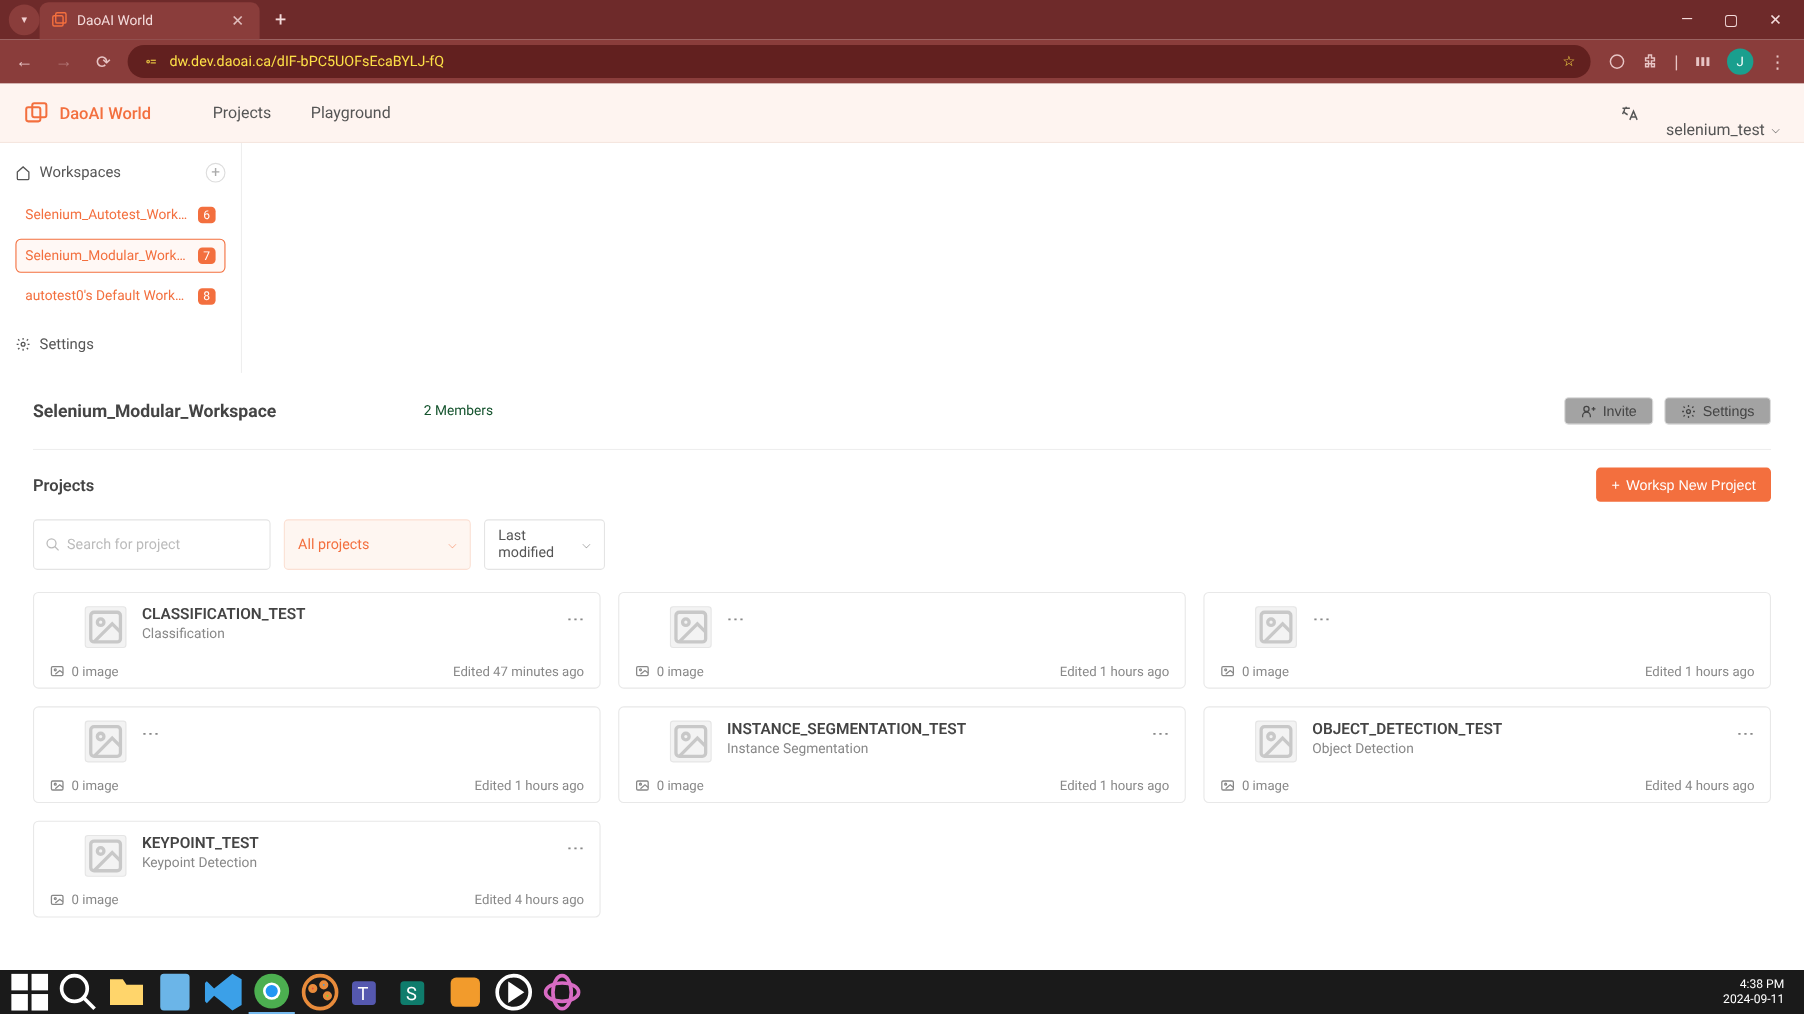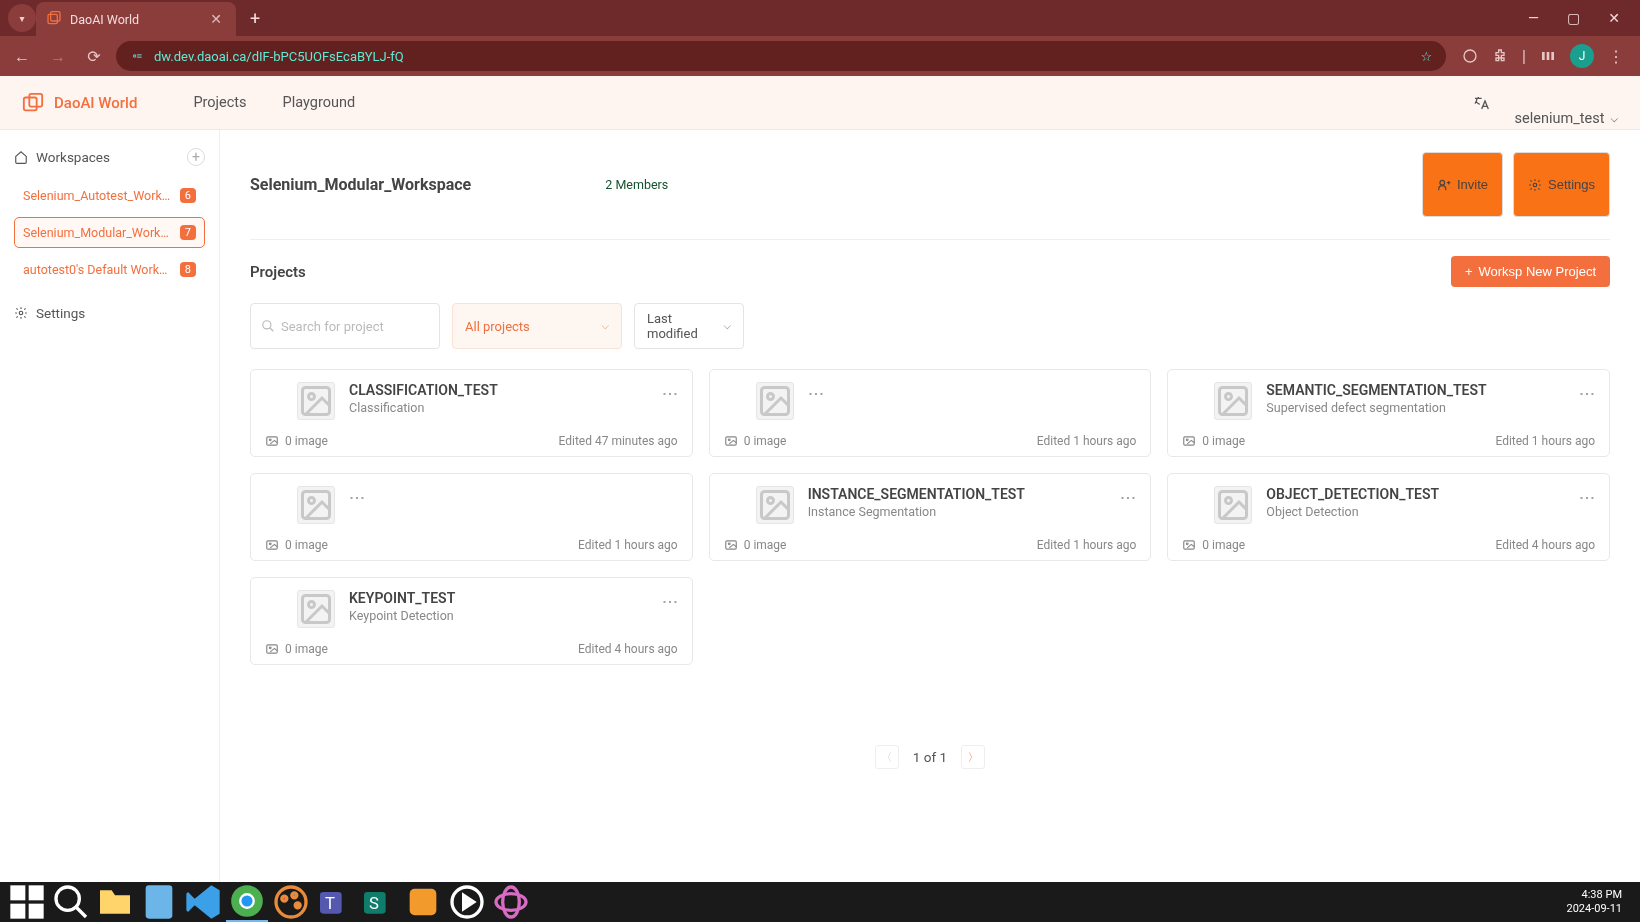--- a/index.html
+++ b/index.html
@@ -10,58 +10,58 @@
 .tab-drop { width: 28px; height: 28px; margin-left: 8px; border-radius: 50%; background: #8a3d3b; display: flex; align-items: center; justify-content: center; color: #f2d0d0; font-size: 10px; }
 .tab { background: #8a3d3b; height: 34px; margin-top: 2px; border-radius: 8px 8px 0 0; display: flex; align-items: center; padding: 0 14px 0 10px; gap: 8px; color: #f4dcdc; font-size: 12.5px; position: relative; min-width: 200px; }
 .tab-icon { width: 16px; height: 16px; color: #f36f3e; display: flex; }
 .tab-close { font-size: 14px; opacity: .8; margin-left: auto; }
 .new-tab { color: #f4dcdc; font-size: 18px; margin-left: 14px; }
 .win-ctrls { margin-left: auto; display: flex; gap: 28px; padding-right: 20px; color: #f4dcdc; font-size: 14px; }
 .win-ctrls span { display: inline-flex; }
 
 .addr-bar { background: #8a3d3b; height: 40px; display: flex; align-items: center; padding: 0 8px; gap: 8px; }
 .nav-btn { width: 28px; height: 28px; display: flex; align-items: center; justify-content: center; color: #e8c5c5; font-size: 16px; border-radius: 50%; }
-.addr { flex: 1; background: #62201f; border-radius: 20px; height: 30px; display: flex; align-items: center; padding: 0 14px; gap: 10px; color: #5eead4; font-size: 13px; }
+.addr { flex: 1; background: #62201f; border-radius: 20px; height: 30px; display: flex; align-items: center; padding: 0 14px; gap: 10px; color: #fde047; font-size: 13px; }
 .addr-icons-right { display: flex; gap: 14px; align-items: center; color: #e8c5c5; padding: 0 8px; }
 .avatar { width: 24px; height: 24px; border-radius: 50%; background: #1a9f8e; color: #fff; display: flex; align-items: center; justify-content: center; font-size: 12px; }
 
 
 .app-header { height: 54px; background: #fef4f0; display: flex; align-items: center; padding: 0 22px; border-bottom: 1px solid #f5e6df; }
 .logo { display: flex; align-items: center; gap: 10px; color: #f36f3e; font-weight: 500; font-size: 15px; }
 .logo-icon { width: 22px; height: 22px; color: #f36f3e; }
 .nav-links { display: flex; gap: 36px; margin-left: 56px; }
 .nav-link { color: #555; font-size: 14.5px; }
 .header-right { margin-left: auto; display: flex; align-items: center; gap: 26px; color: #555; }
 .user-menu { display: flex; align-items: center; gap: 6px; font-size: 14.5px; margin-top: 32px; }
 
 
-.content { display: flex; height: calc(922px - 36px - 40px - 54px - 40px); }
+.content { display: flex; height: calc(922px - 36px - 40px - 54px - 40px); flex-direction: column; }
 .sidebar { width: 220px; border-right: 1px solid #eee; padding: 18px 14px; }
 .side-sec { display: flex; align-items: center; gap: 8px; color: #555; font-size: 13.5px; margin-bottom: 14px; }
 .side-sec .add { margin-left: auto; color: #aaa; font-size: 14px; width: 18px; height: 18px; border: 1px solid #ddd; border-radius: 50%; display: flex; align-items: center; justify-content: center; line-height: 1; }
 .ws-item { display: flex; align-items: center; padding: 7px 8px; font-size: 12.5px; color: #f36f3e; border-radius: 5px; margin-bottom: 6px; gap: 6px; border: 1px solid transparent; }
 .ws-item.active { border: 1px solid #f36f3e; background: #fff8f5; }
 .ws-label { white-space: nowrap; overflow: hidden; text-overflow: ellipsis; flex: 1; }
 .badge { background: #f36f3e; color: #fff; border-radius: 4px; font-size: 11px; padding: 1px 5px; min-width: 16px; text-align: center; }
 .side-sec2 { display: flex; align-items: center; gap: 8px; color: #555; font-size: 13.5px; margin-top: 20px; }
 
 .main { flex: 1; padding: 22px 30px; overflow-y: auto; }
 .ws-header { display: flex; align-items: center; gap: 20px; }
 .ws-title { font-size: 16px; font-weight: 700; color: #444; }
 .members { color: #14532d; font-size: 12.5px; margin-left: 114px; }
 .hdr-btns { margin-left: auto; display: flex; gap: 10px; }
-.btn { border: 1px solid #ddd; background: #f97316; border-radius: 4px; padding: 24px 14px; font-size: 13px; color: #444; display: flex; align-items: center; gap: 6px; }
+.btn { border: 1px solid #ddd; background: #a3a3a3; border-radius: 4px; padding: 4px 14px; font-size: 13px; color: #444; display: flex; align-items: center; gap: 6px; }
 .divider { border: none; border-top: 1px solid #eee; margin: 22px 0 16px; }
 
 .proj-header { display: flex; align-items: center; margin-bottom: 16px; }
 .proj-title { font-size: 15px; font-weight: 600; color: #444; }
 .create-btn { margin-left: auto; background: #f36f3e; color: #fff; border: none; border-radius: 4px; padding: 8px 14px; font-size: 13px; display: flex; align-items: center; gap: 6px; }
 
 .filters { display: flex; gap: 12px; margin-bottom: 20px; }
-.search { border: 1px solid #e4e4e4; border-radius: 4px; padding: 7px 10px; width: 190px; display: flex; align-items: center; gap: 6px; color: #bbb; font-size: 13px; }
+.search { border: 1px solid #e4e4e4; border-radius: 4px; padding: 7px 10px; width: 216px; display: flex; align-items: center; gap: 6px; color: #bbb; font-size: 13px; }
 .filter-sel { border: 1px solid #fbe0d4; background: #fef6f1; color: #f36f3e; border-radius: 4px; padding: 7px 12px; width: 170px; display: flex; align-items: center; font-size: 13px; }
 .sort-sel { border: 1px solid #e4e4e4; border-radius: 4px; padding: 7px 12px; width: 110px; display: flex; align-items: center; font-size: 13px; color: #555; }
 .chev { margin-left: auto; font-size: 10px; opacity: .7; }
 
 .grid { display: grid; grid-template-columns: repeat(3, 1fr); gap: 16px; }
 .card { border: 1px solid #e8e8e8; border-radius: 5px; padding: 12px 14px 8px; background: #fff; }
 .card-top { display: flex; gap: 14px; padding-left: 32px; }
 .thumb { width: 38px; height: 38px; background: #f3f3f3; border: 1px solid #e5e5e5; border-radius: 3px; display: flex; align-items: center; justify-content: center; color: #c8c8c8; }
 .card-info { flex: 1; min-width: 0; }
 .card-title { font-size: 14px; font-weight: 600; color: #444; margin-bottom: 2px; white-space: nowrap; overflow: hidden; text-overflow: ellipsis; }
@@ -317,24 +317,20 @@
         </div>
         <div class="card">
     <div class="card-top">
       <div class="thumb">
         <svg width="22" height="22" viewBox="0 0 24 24" fill="none" stroke="currentColor" stroke-width="2">
                 <rect x="3" y="3" width="18" height="18" rx="2"></rect>
                 <circle cx="9" cy="9" r="2"></circle>
                 <path d="M21 15l-5-5L5 21"></path>
               </svg>
       </div>
-      <div class="card-info">
-        <div class="card-title">SEMANTIC_SEGMENTATION_TEST</div>
-        <div class="card-sub">Supervised defect segmentation</div>
-      </div>
       <div class="card-menu">⋮</div>
     </div>
     <div class="card-foot">
       <span class="icon-sm">
               <svg viewBox="0 0 24 24" fill="none" stroke="currentColor" stroke-width="2">
                 <rect x="3" y="5" width="18" height="14" rx="2"></rect>
                 <circle cx="9" cy="10" r="1.5"></circle>
                 <path d="M21 15l-5-4-7 6"></path>
               </svg>
             </span>

